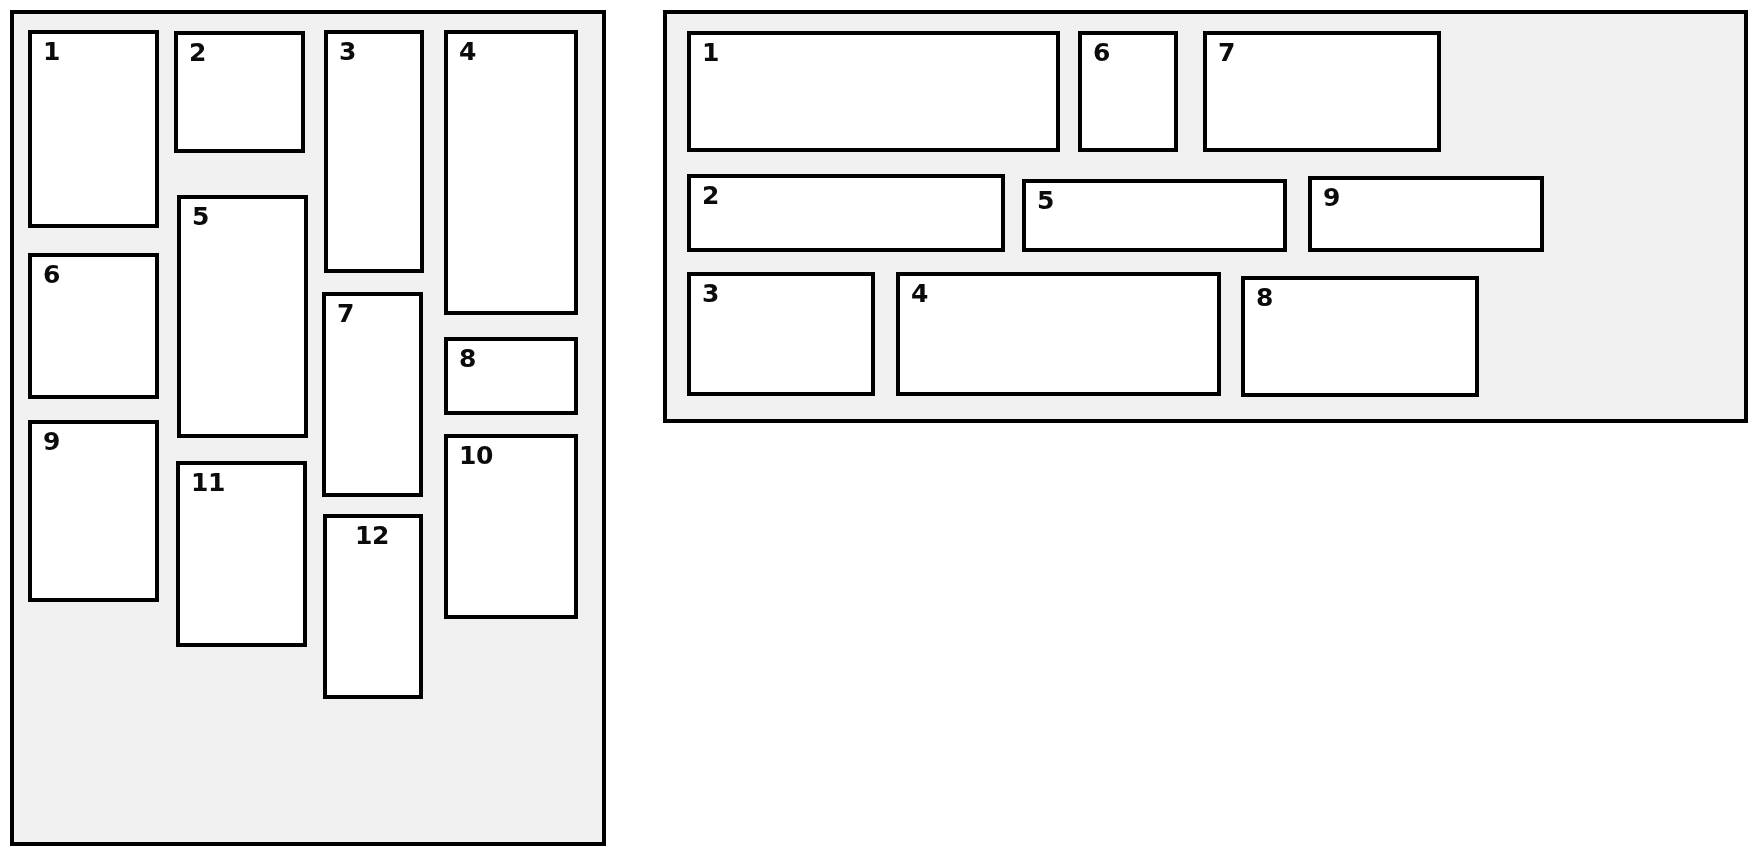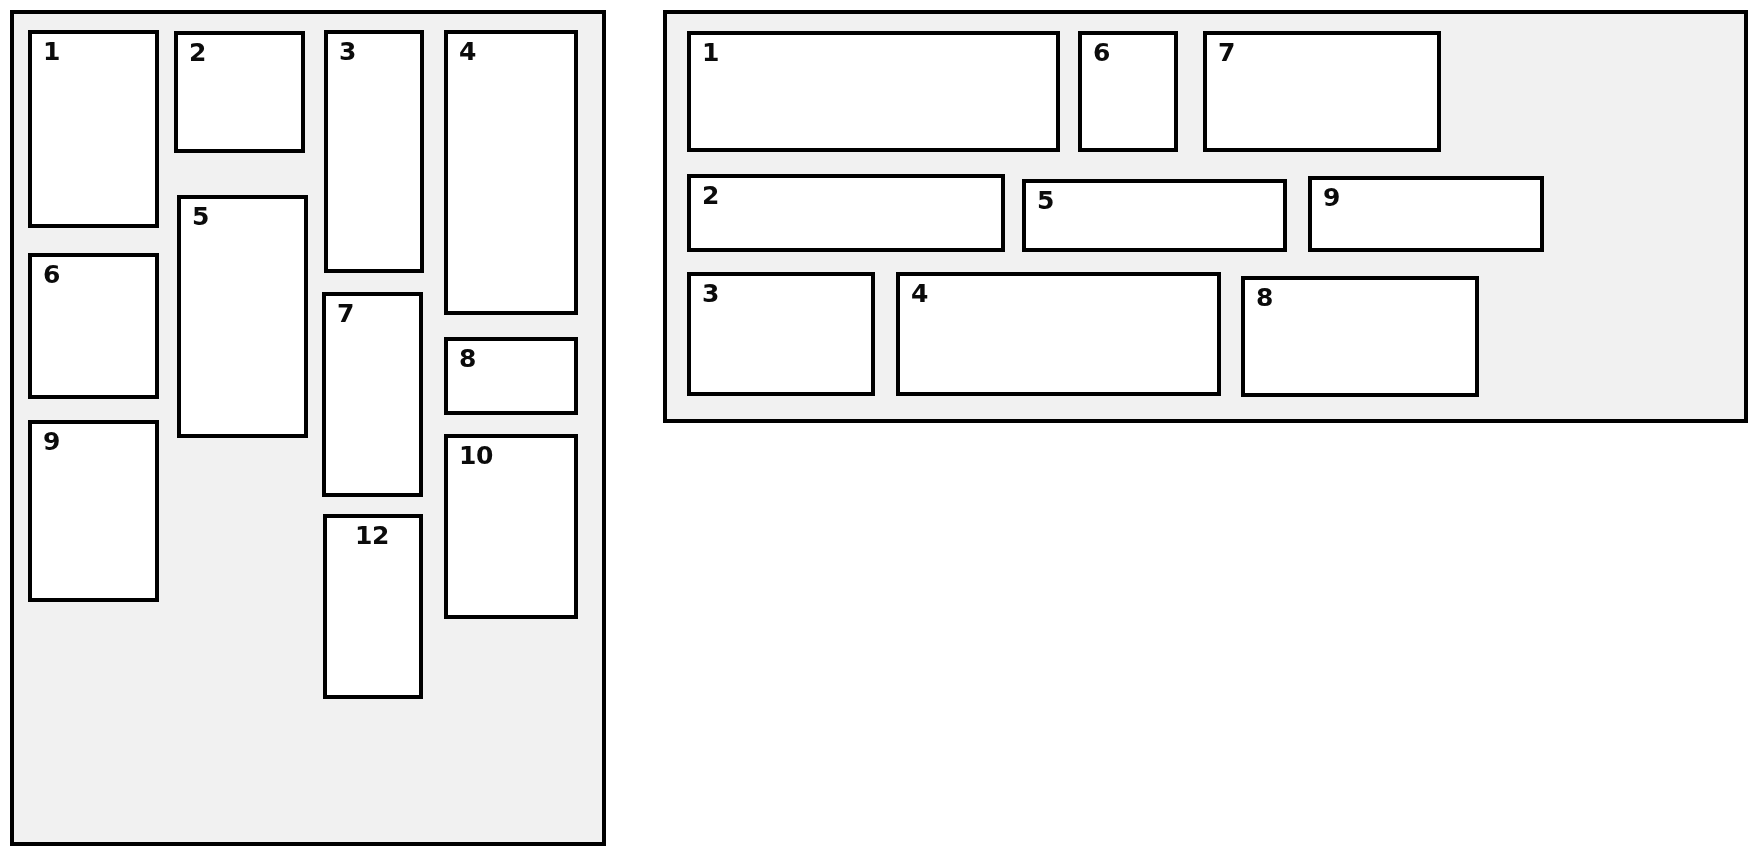--- a/index.html
+++ b/index.html
@@ -69,20 +69,23 @@
       </div>
       <div class="box" style="left: 430px; top: 323px; width: 134px; height: 78px; background: rgb(255, 255, 255); border-color: rgb(0, 0, 0); border-width: 4px;">
         <span class="box-label" style="color: rgb(11, 11, 11);">8</span>
       </div>
       <div class="box" style="left: 14px; top: 406px; width: 131px; height: 182px; background: rgb(255, 255, 255); border-color: rgb(0, 0, 0); border-width: 4px;">
         <span class="box-label" style="color: rgb(11, 11, 11);">9</span>
       </div>
       <div class="box" style="left: 430px; top: 420px; width: 134px; height: 185px; background: rgb(255, 255, 255); border-color: rgb(0, 0, 0); border-width: 4px;">
         <span class="box-label" style="color: rgb(11, 11, 11);">10</span>
       </div>
+      <div class="box" style="left: 162px; top: 447px; width: 131px; height: 186px; background: rgb(255, 255, 255); border-color: rgb(0, 0, 0); border-width: 4px;">
+        <span class="box-label" style="color: rgb(11, 11, 11);">11</span>
+      </div>
       <div class="box" style="left: 309px; top: 500px; width: 100px; height: 185px; background: rgb(255, 255, 255); border-color: rgb(0, 0, 0); border-width: 4px;">
         <span class="box-label" style="color: rgb(11, 11, 11); margin-left: 17px;">12</span>
       </div>
     </div>
     <div class="panel" style="left: 663px; top: 10px; width: 1085px; height: 413px; background: rgb(241, 241, 241); border-color: rgb(0, 0, 0); border-width: 4px;">
       <div class="box" style="left: 20px; top: 17px; width: 373px; height: 121px; background: rgb(255, 255, 255); border-color: rgb(0, 0, 0); border-width: 4px;">
         <span class="box-label" style="color: rgb(11, 11, 11);">1</span>
       </div>
       <div class="box" style="left: 411px; top: 17px; width: 100px; height: 121px; background: rgb(255, 255, 255); border-color: rgb(0, 0, 0); border-width: 4px;">
         <span class="box-label" style="color: rgb(11, 11, 11);">6</span>

